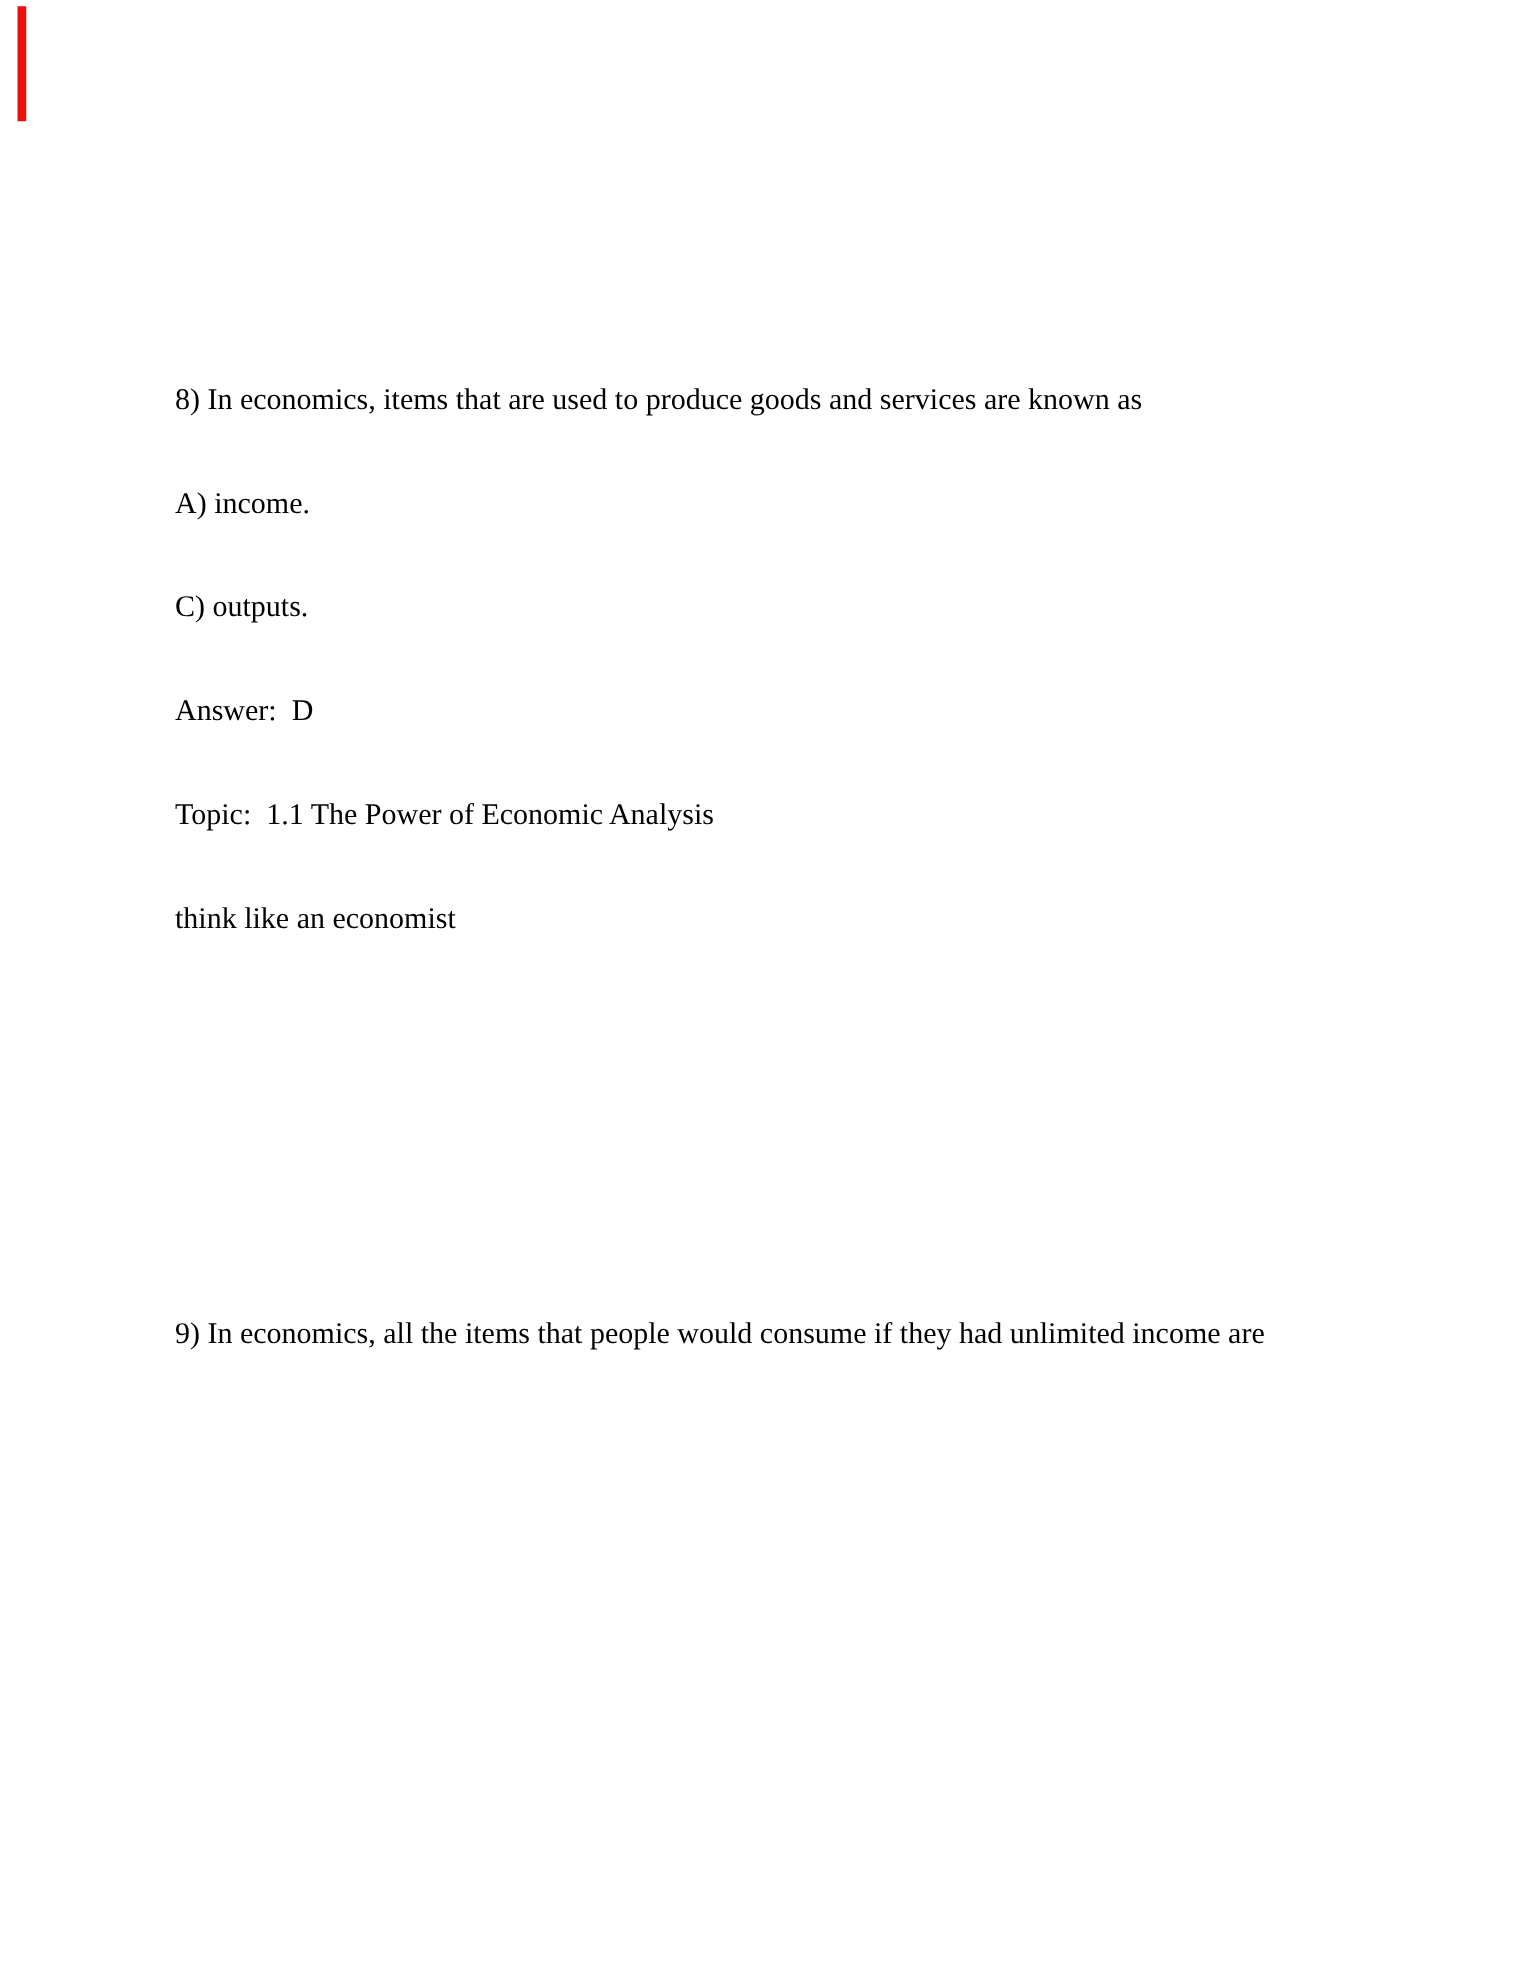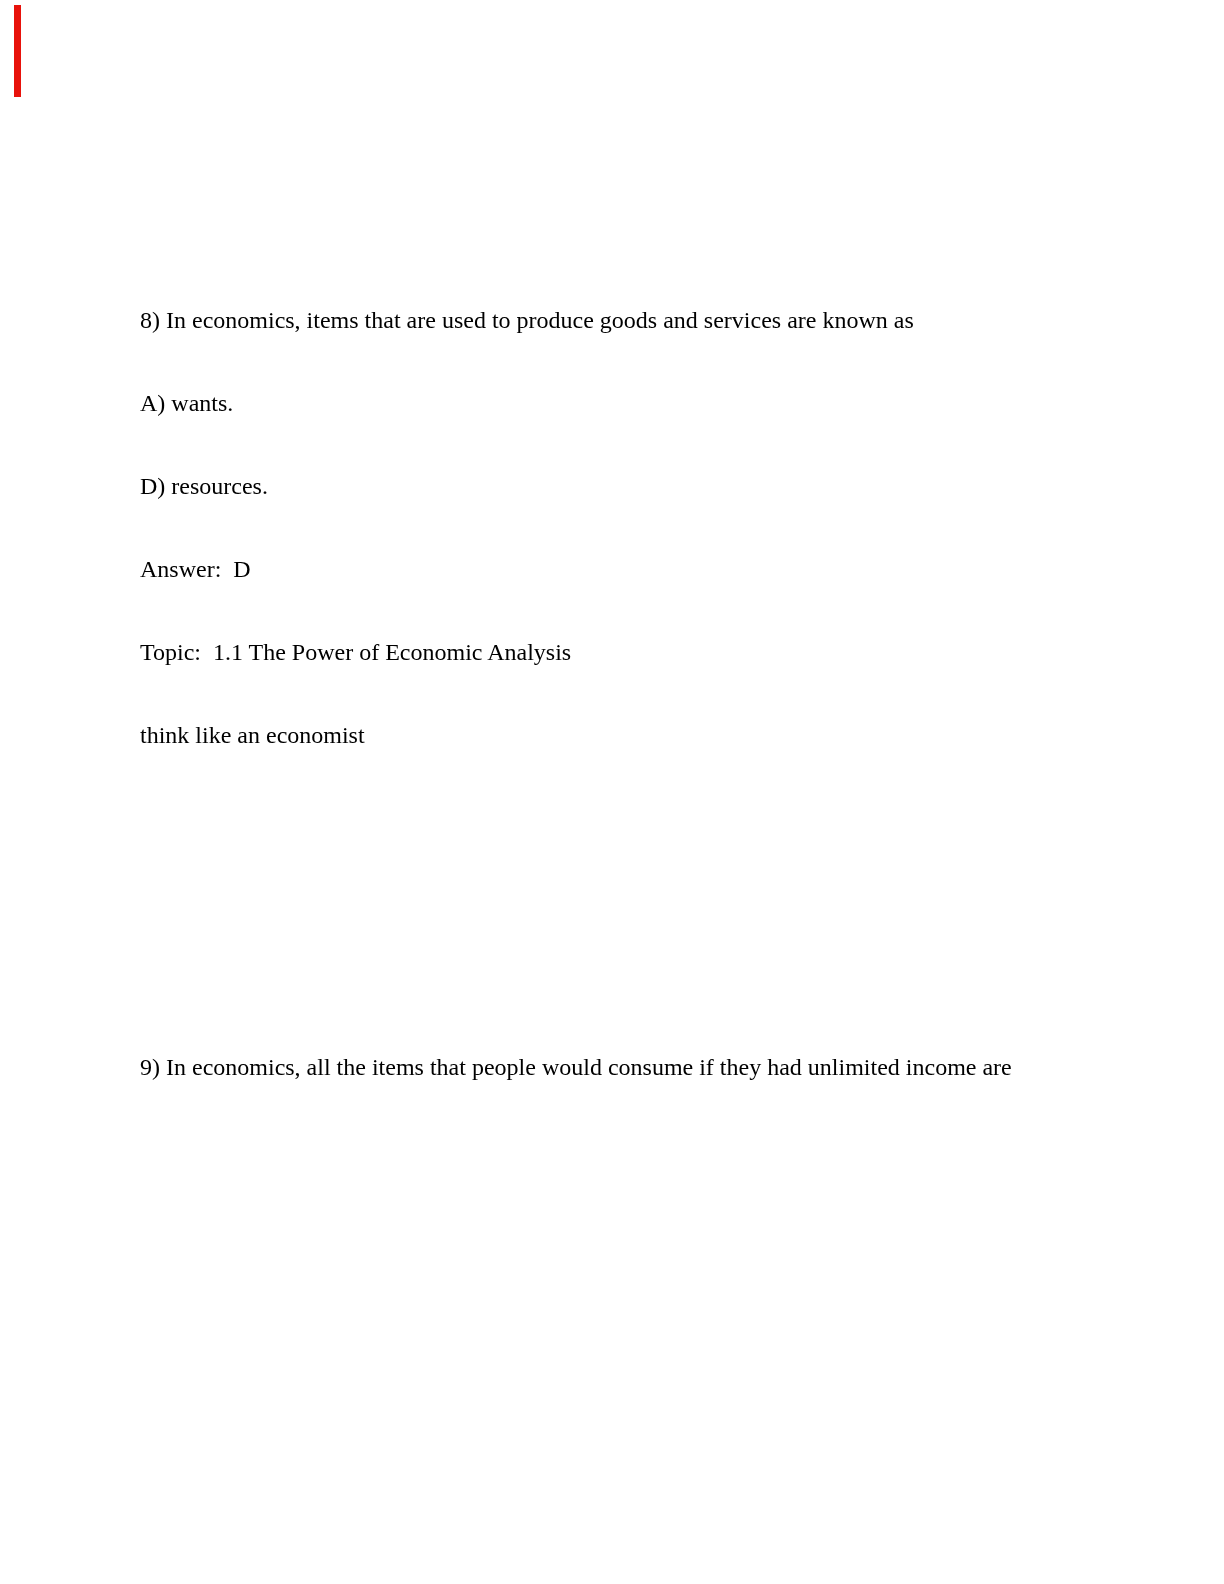--- a/index.html
+++ b/index.html
@@ -46,22 +46,22 @@
 <body>
 
 <div class="page">
 
   <div class="red-bar" style="background: rgb(232, 18, 11);"></div>
 
   <div class="content">
 
     <section>
       <div class="line">8) In economics, items that are used to produce goods and services are known as</div>
-      <div class="line">A) wants.</div>
-      <div class="line">D) resources.</div>
+      <div class="line">A) income.</div>
+      <div class="line">C) outputs.</div>
       <div class="line">Answer:  D</div>
       <div class="line">Topic:  1.1 The Power of Economic Analysis</div>
       <div class="line">think like an economist</div>
     </section>
 
     <div class="gap"></div>
 
     <section>
       <div class="line">9) In economics, all the items that people would consume if they had unlimited income are</div>
       

